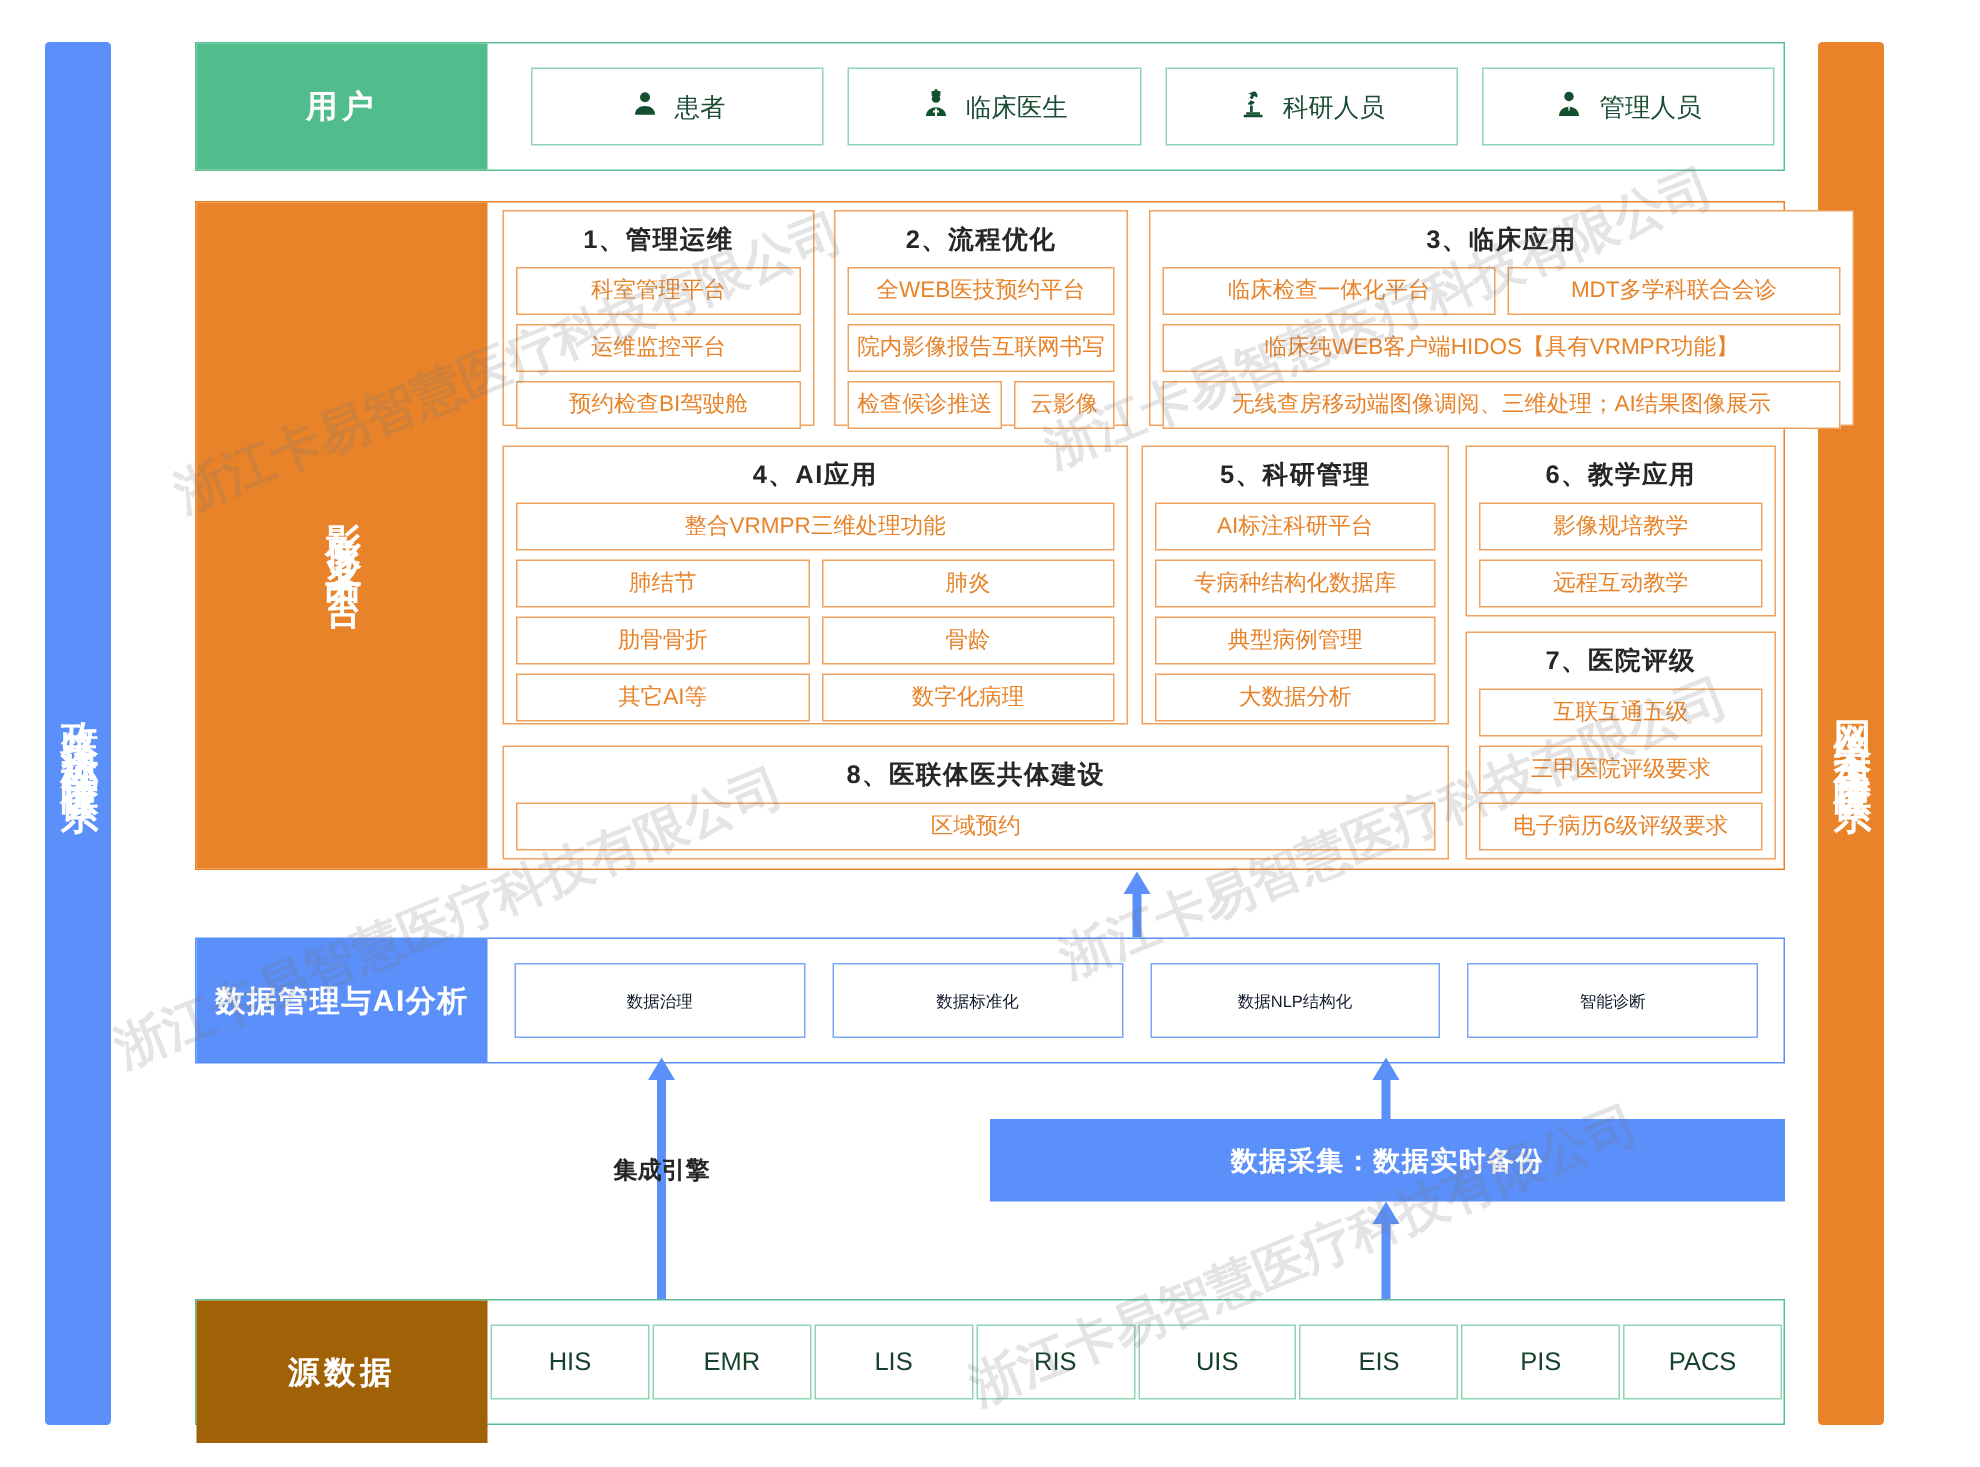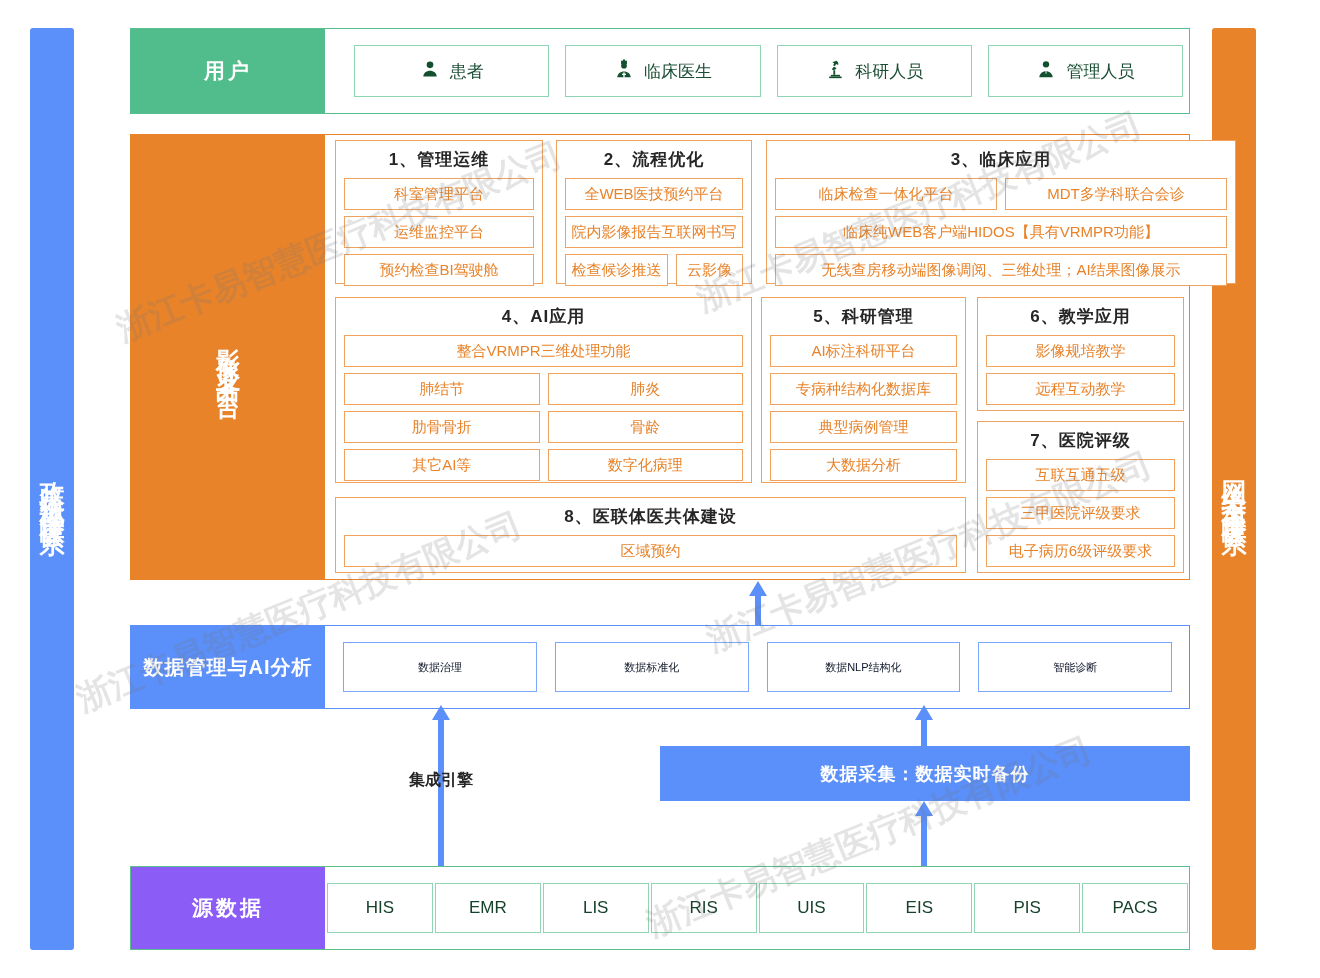--- a/index.html
+++ b/index.html
@@ -106,21 +106,21 @@
     background:#5b8ff9; color:#fff; font-weight:700; font-size:18px;
     display:flex; align-items:center; justify-content:center; letter-spacing:1px;
   }
   #engine-label {
     position:absolute; left:380px; top:770px; width:122px;
     text-align:center; font-size:16px; color:#262626; font-weight:700;
   }
 
   
   #src-row { left:130px; top:866px; width:1060px; height:84px; border:1px solid #59bf8f; }
-  #src-label { left:131px; top:867px; width:194px; height:82px; background:#8b5cf6; font-size:21px; letter-spacing:3px; }
+  #src-label { left:131px; top:867px; width:194px; height:95px; background:#a16207; font-size:21px; letter-spacing:3px; }
   #src-items { position:absolute; left:325px; top:866px; width:865px; height:84px;
                display:flex; align-items:center; gap:2px; padding:0 2px; }
   .src-card {
     flex:1; height:50px; border:1px solid #8fd5b4; background:#fff;
     display:flex; align-items:center; justify-content:center;
     font-size:17px; color:#16422c;
   }
 
   
   .arrow { position:absolute; }

